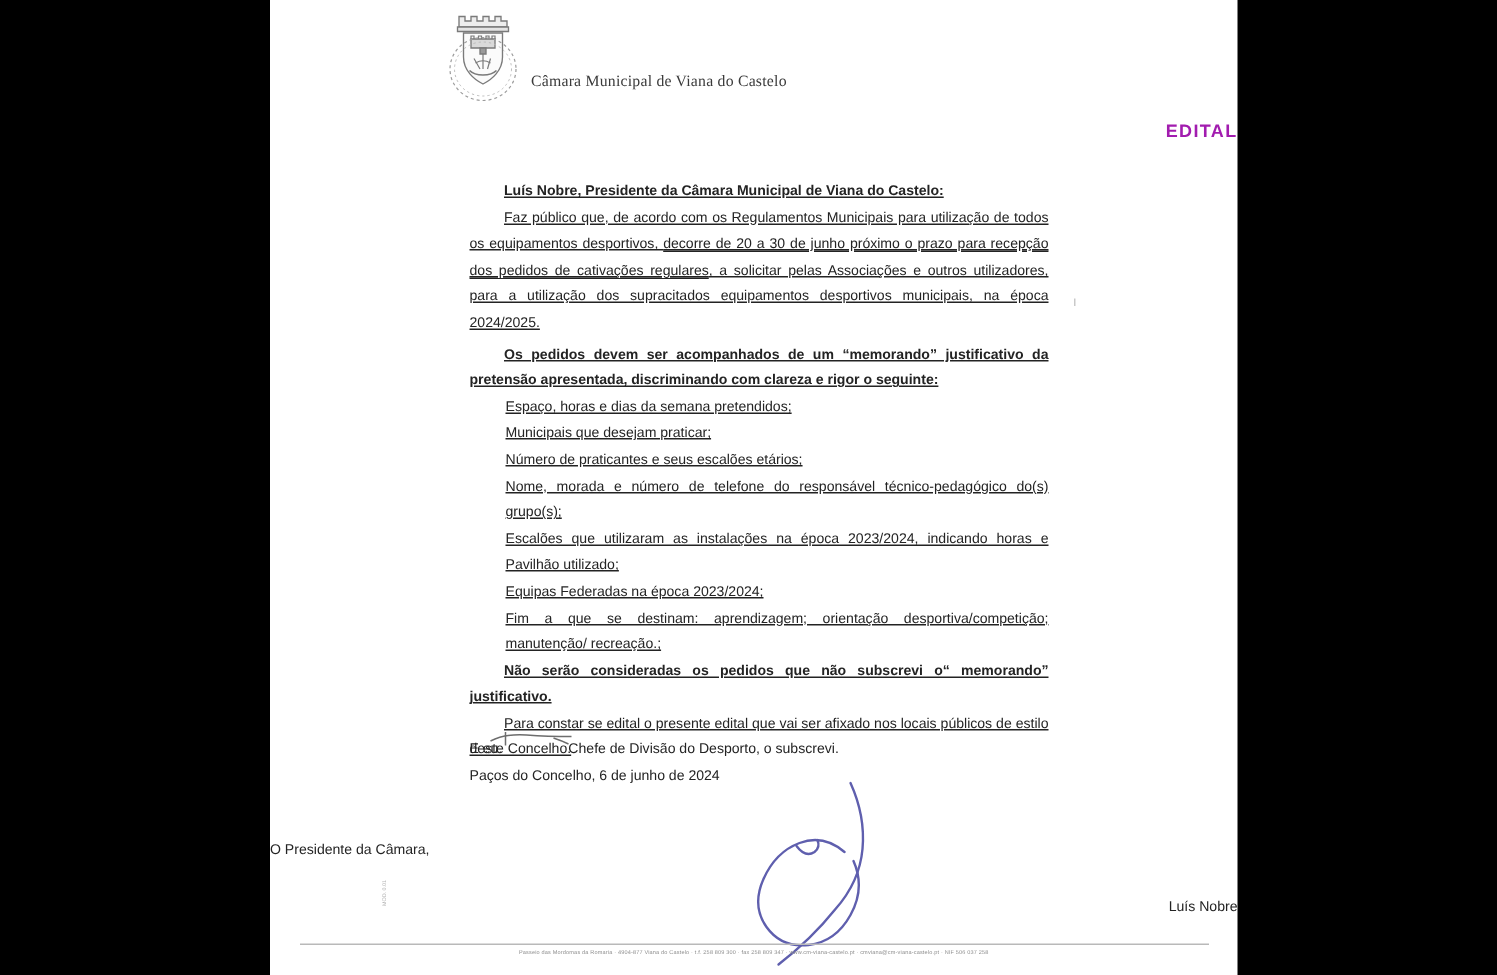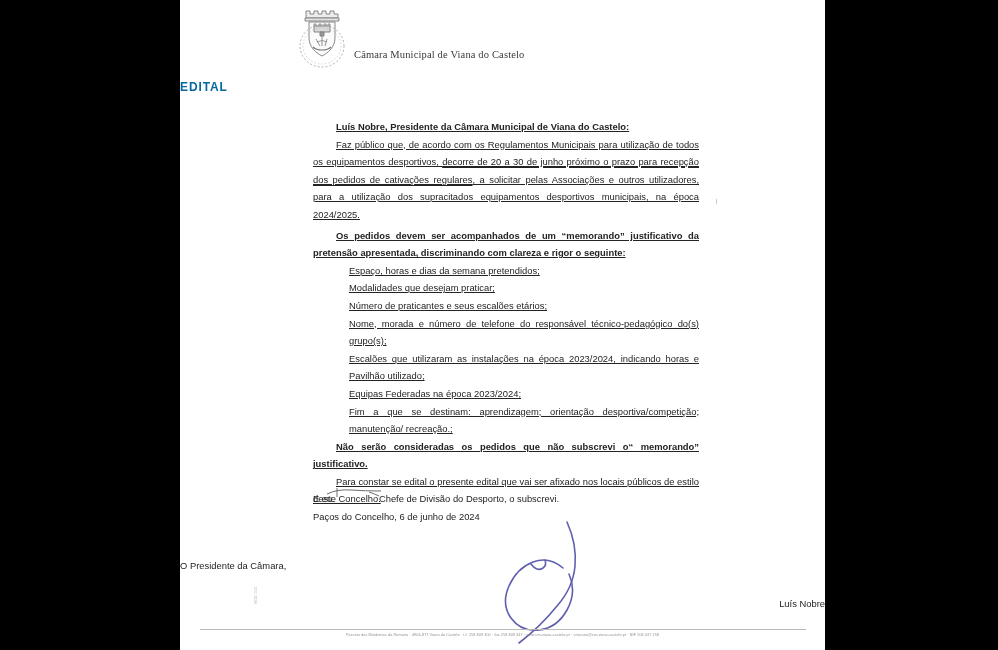--- a/index.html
+++ b/index.html
@@ -26,37 +26,37 @@
   .crest{width:56px;height:66px;display:block;}
   .org-name{
     font-family:"Liberation Serif", serif;
     font-size:10.5px;color:#3a3a3a;
     letter-spacing:.15px;
     margin-left:4px;margin-bottom:12px;white-space:nowrap;
   }
 
   .title{
     position:absolute;left:0;top:80px;width:645px;
-    text-align:left;
-    font-size:12px;font-weight:bold;color:#0369a1;
+    text-align:right;
+    font-size:12px;font-weight:bold;color:#a21caf;
     letter-spacing:.9px;
   }
 
   
   .body{
     position:absolute;left:133px;top:118px;
     width:386px;
     font-size:9.4px;color:#232323;
     line-height:17.6px;
     text-decoration:underline;
   }
   .p{margin:0;text-align:justify;}
   .p.ind{text-indent:23px;}
   .p.bold{font-weight:bold;}
-  .p.item{margin-left:36px;text-align:justify;}
+  .p.item{margin-left:24px;text-align:justify;}
   .u{text-decoration:underline;text-underline-offset:2px;}
   .gap{height:3px;}
 
   
   .sigline{
     position:absolute;left:133px;top:490px;
     width:386px;font-size:9.4px;color:#232323;line-height:17.6px;
   }
   .eeu{display:inline-block;position:relative;}
   .eeu-scribble{
@@ -129,21 +129,21 @@
     </div>
 
     <div class="title">EDITAL</div>
 
     <div class="body">
       <p class="p ind bold">Luís Nobre, Presidente da Câmara Municipal de Viana do Castelo:</p>
       <p class="p ind"><span>Faz público que, de acordo com os Regulamentos Municipais para utilização de todos os equipamentos desportivos, </span><span class="u">decorre de 20 a 30 de junho próximo o prazo para recepção dos pedidos de cativações regulares</span><span>, a solicitar pelas Associações e outros utilizadores, para a utilização dos supracitados equipamentos desportivos municipais, na época 2024/2025.</span></p>
       <div class="gap"></div>
       <p class="p ind bold">Os pedidos devem ser acompanhados de um “memorando” justificativo da pretensão apresentada, discriminando com clareza e rigor o seguinte:</p>
       <p class="p item">Espaço, horas e dias da semana pretendidos;</p>
-      <p class="p item">Modalidades que desejam praticar;</p>
+      <p class="p item">Municipais que desejam praticar;</p>
       <p class="p item">Número de praticantes e seus escalões etários;</p>
       <p class="p item">Nome, morada e número de telefone do responsável técnico-pedagógico do(s) grupo(s);</p>
       <p class="p item">Escalões que utilizaram as instalações na época 2023/2024, indicando horas e Pavilhão utilizado;</p>
       <p class="p item">Equipas Federadas na época 2023/2024;</p>
       <p class="p item">Fim a que se destinam: aprendizagem; orientação desportiva/competição; manutenção/ recreação.;</p>
       <p class="p ind bold">Não serão consideradas os pedidos que não subscrevi o“ memorando” justificativo.</p>
       <p class="p ind">Para constar se edital o presente edital que vai ser afixado nos locais públicos de estilo deste Concelho.</p>
     </div>
 
     <div class="sigline">

